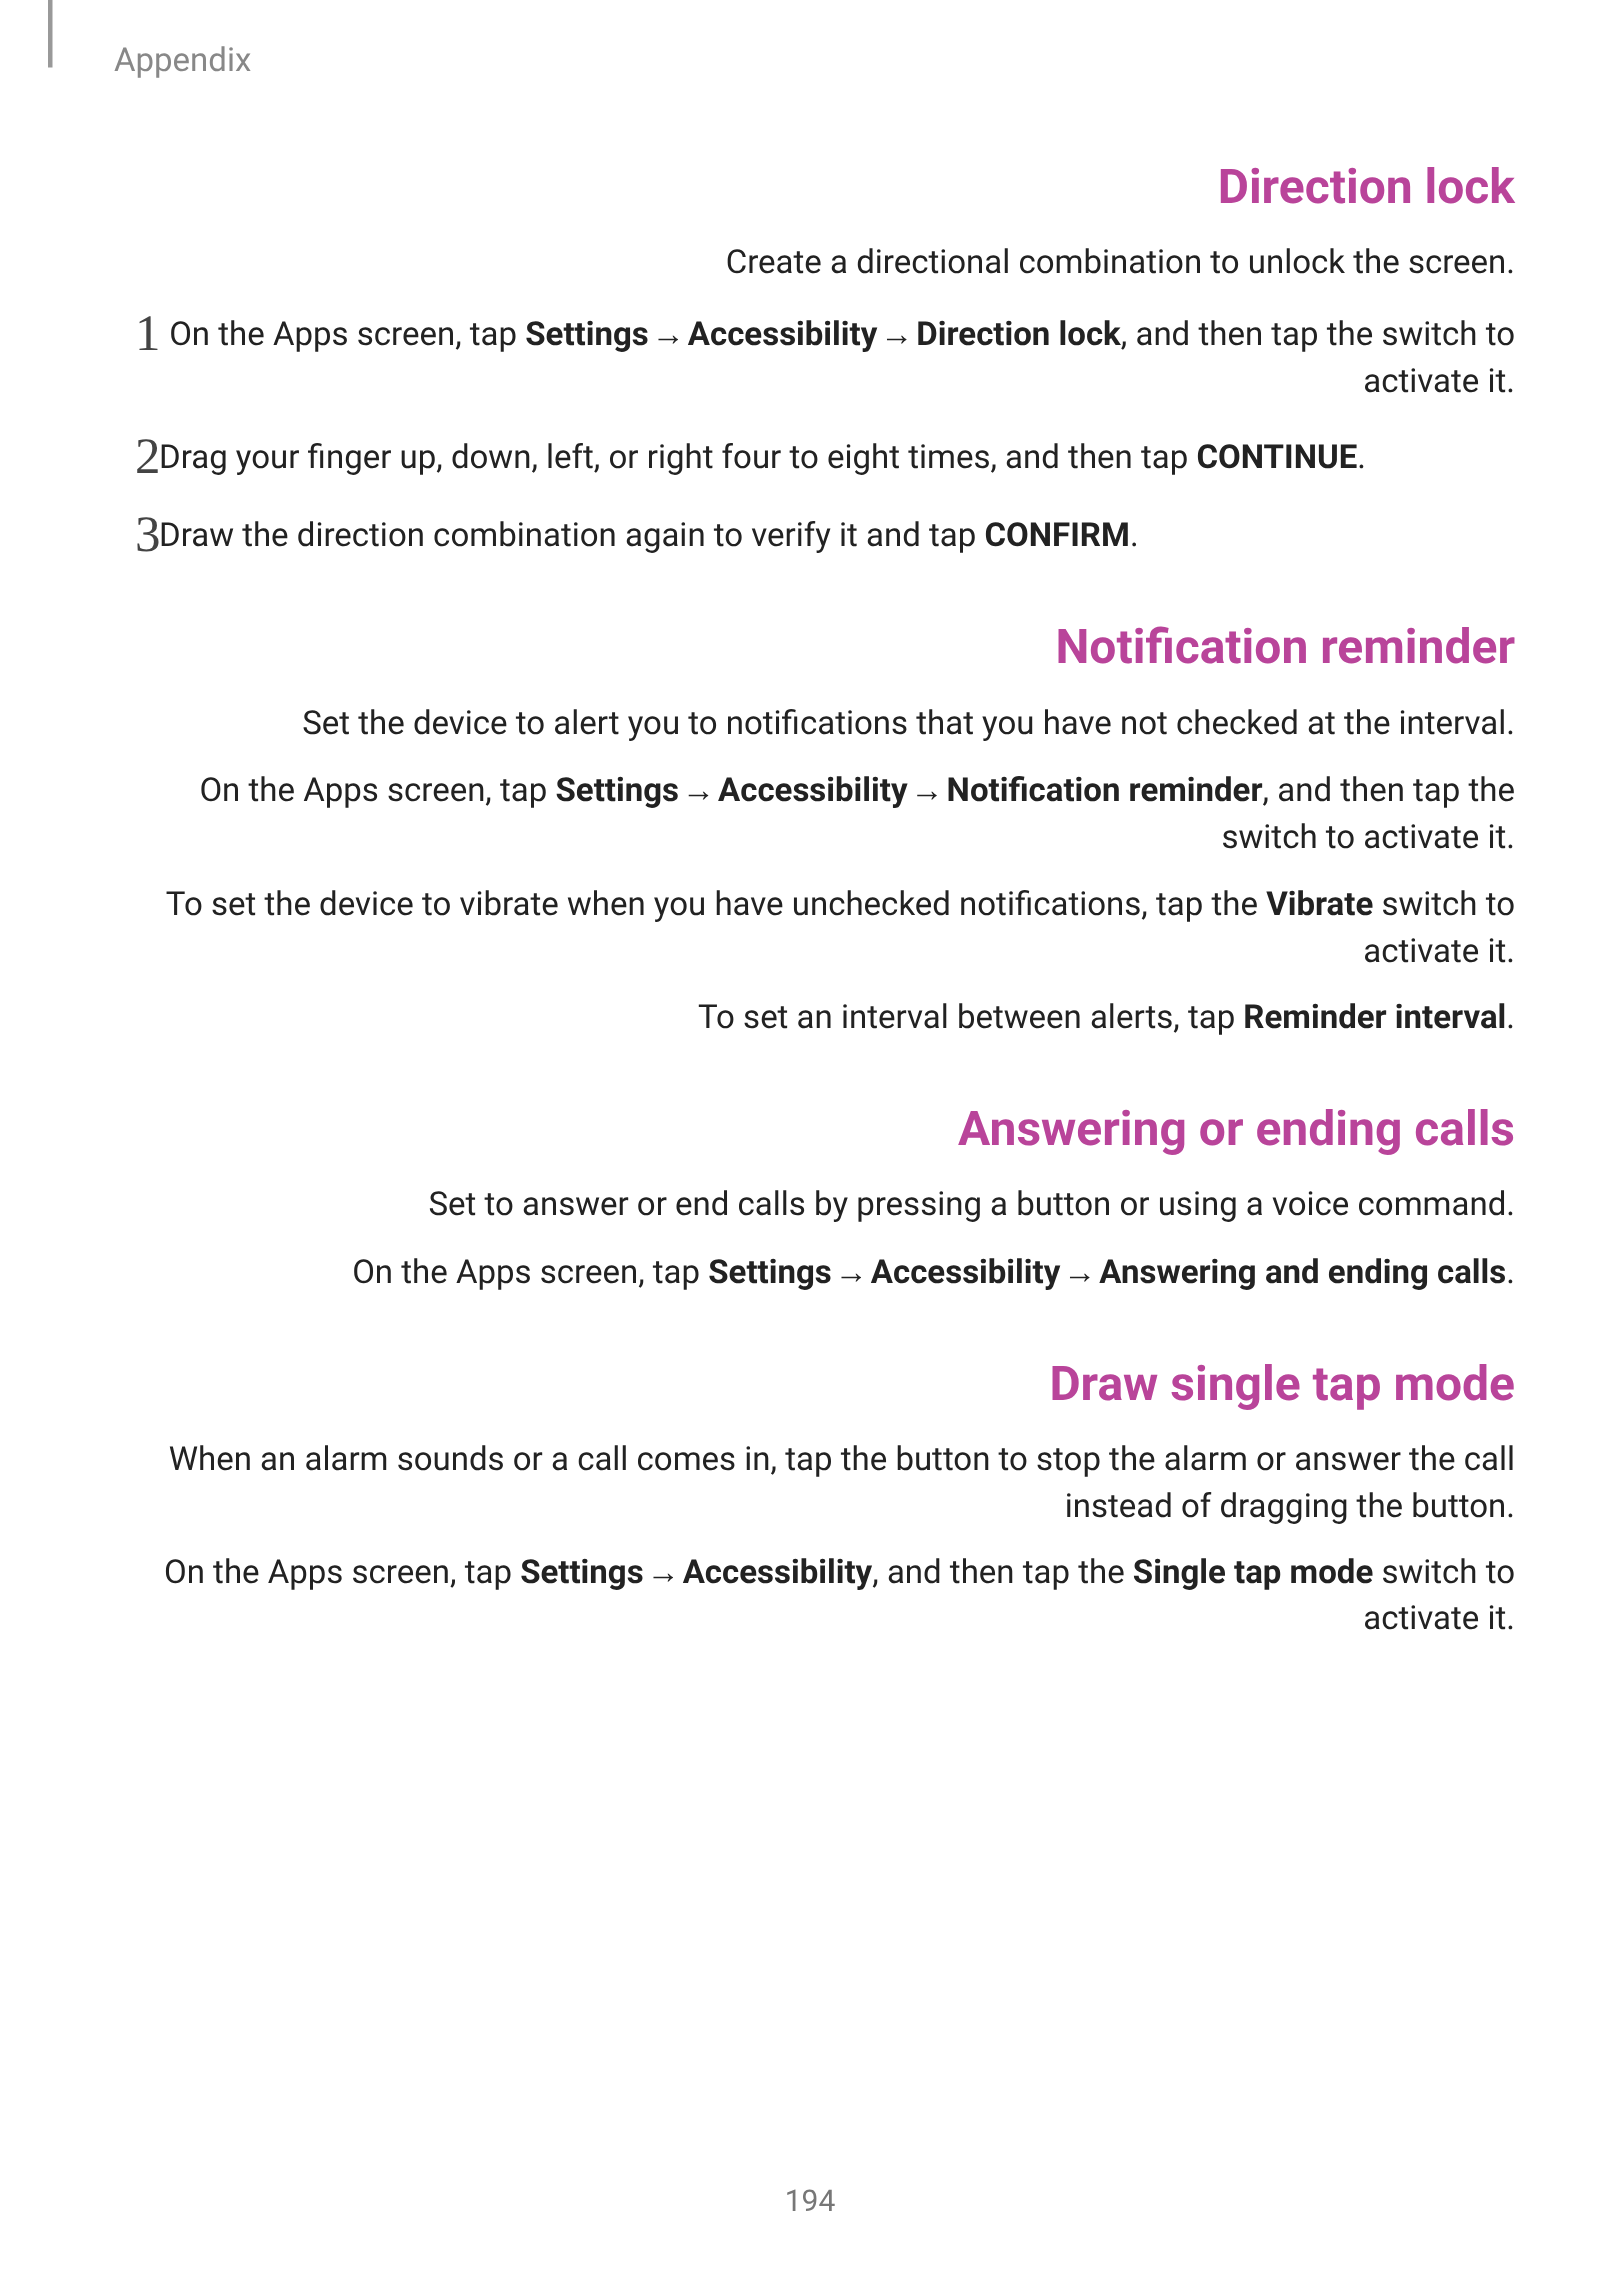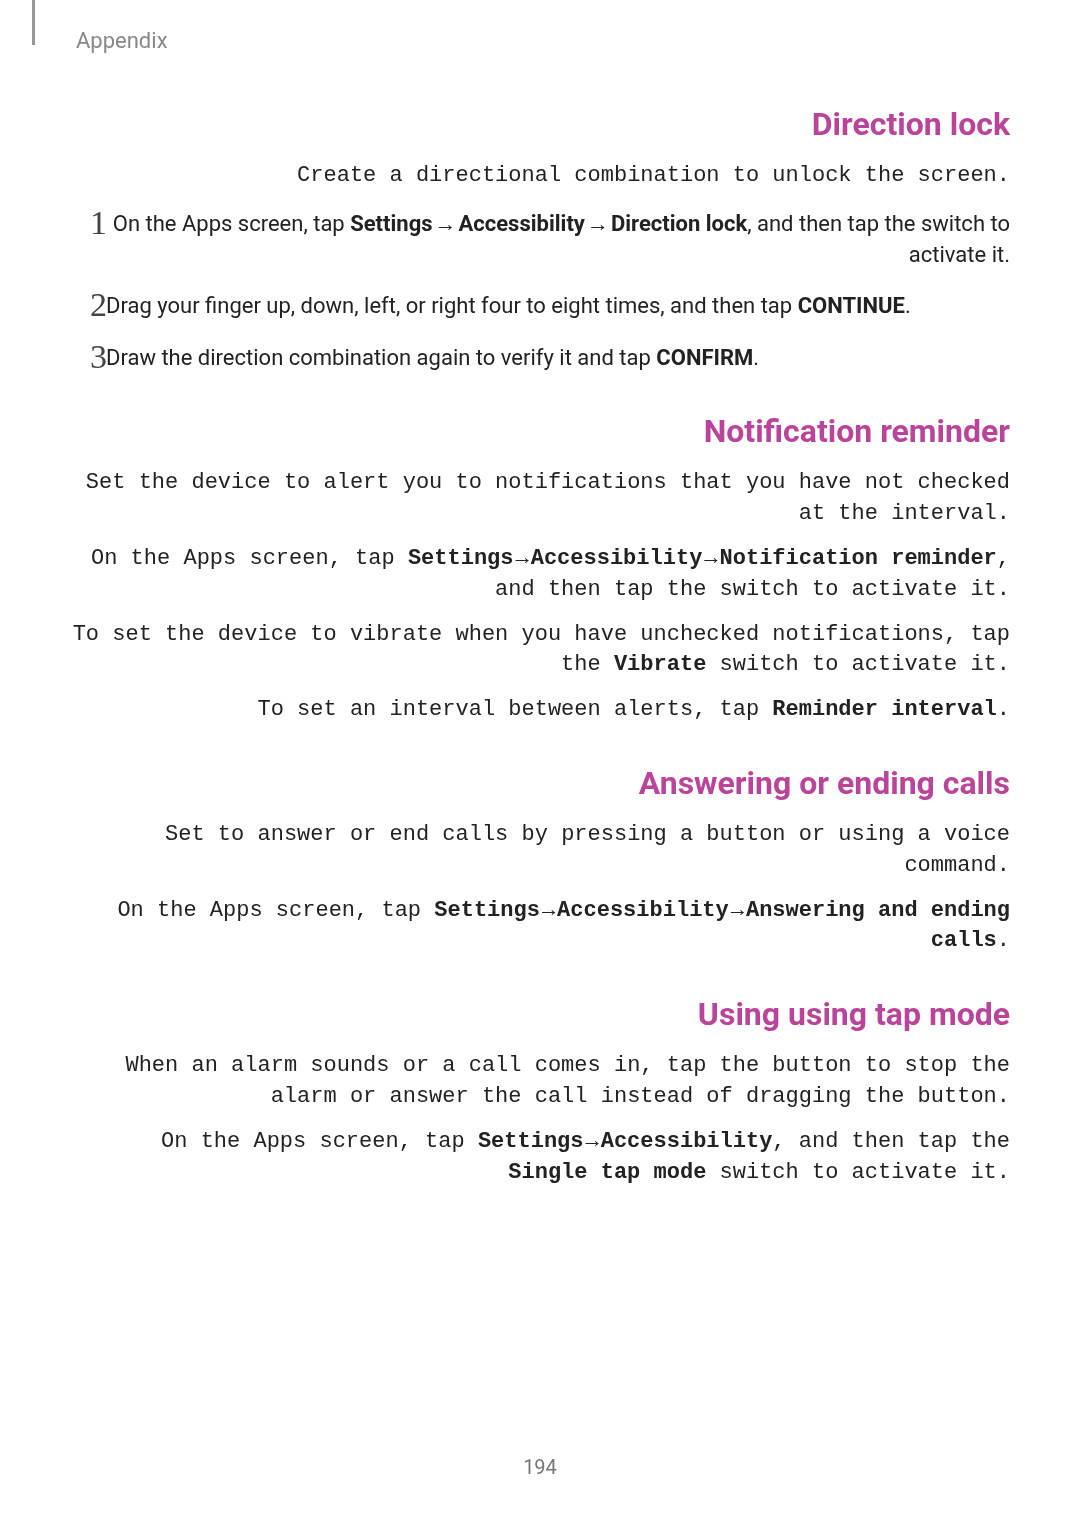--- a/index.html
+++ b/index.html
@@ -41,21 +41,20 @@
       margin-bottom: 18px;
       margin-top: 38px;
     }
     h2:first-child { margin-top: 0; }
     p {
       font-size: 22px;
       line-height: 1.4;
       color: #222;
       margin-bottom: 14px;
       font-weight: 400;
-      font-family: Liberation Mono, monospace;
     }
     .bold { font-weight: 700; }
     .ol-item {
       display: flex;
       align-items: flex-start;
       margin-bottom: 18px;
     }
     .ol-num {
       font-size: 34px;
       font-weight: 400;
@@ -129,21 +128,21 @@
     <p>
       <span>To set an interval between alerts, tap </span><span class="bold">Reminder interval</span><span>.</span>
     </p>
 
     <h2>Answering or ending calls</h2>
     <p>Set to answer or end calls by pressing a button or using a voice command.</p>
     <p>
       <span>On the Apps screen, tap </span><span class="bold">Settings</span><span class="arrow">→</span><span class="bold">Accessibility</span><span class="arrow">→</span><span class="bold">Answering and ending calls</span><span>.</span>
     </p>
 
-    <h2>Using using tap mode</h2>
+    <h2>Draw single tap mode</h2>
     <p>When an alarm sounds or a call comes in, tap the button to stop the alarm or answer the call instead of dragging the button.</p>
     <p>
       <span>On the Apps screen, tap </span><span class="bold">Settings</span><span class="arrow">→</span><span class="bold">Accessibility</span><span>, and then tap the </span><span class="bold">Single tap mode</span><span> switch to activate it.</span>
     </p>
 
   </div>
 </div>
 
 <div class="page-number">194</div>
 

